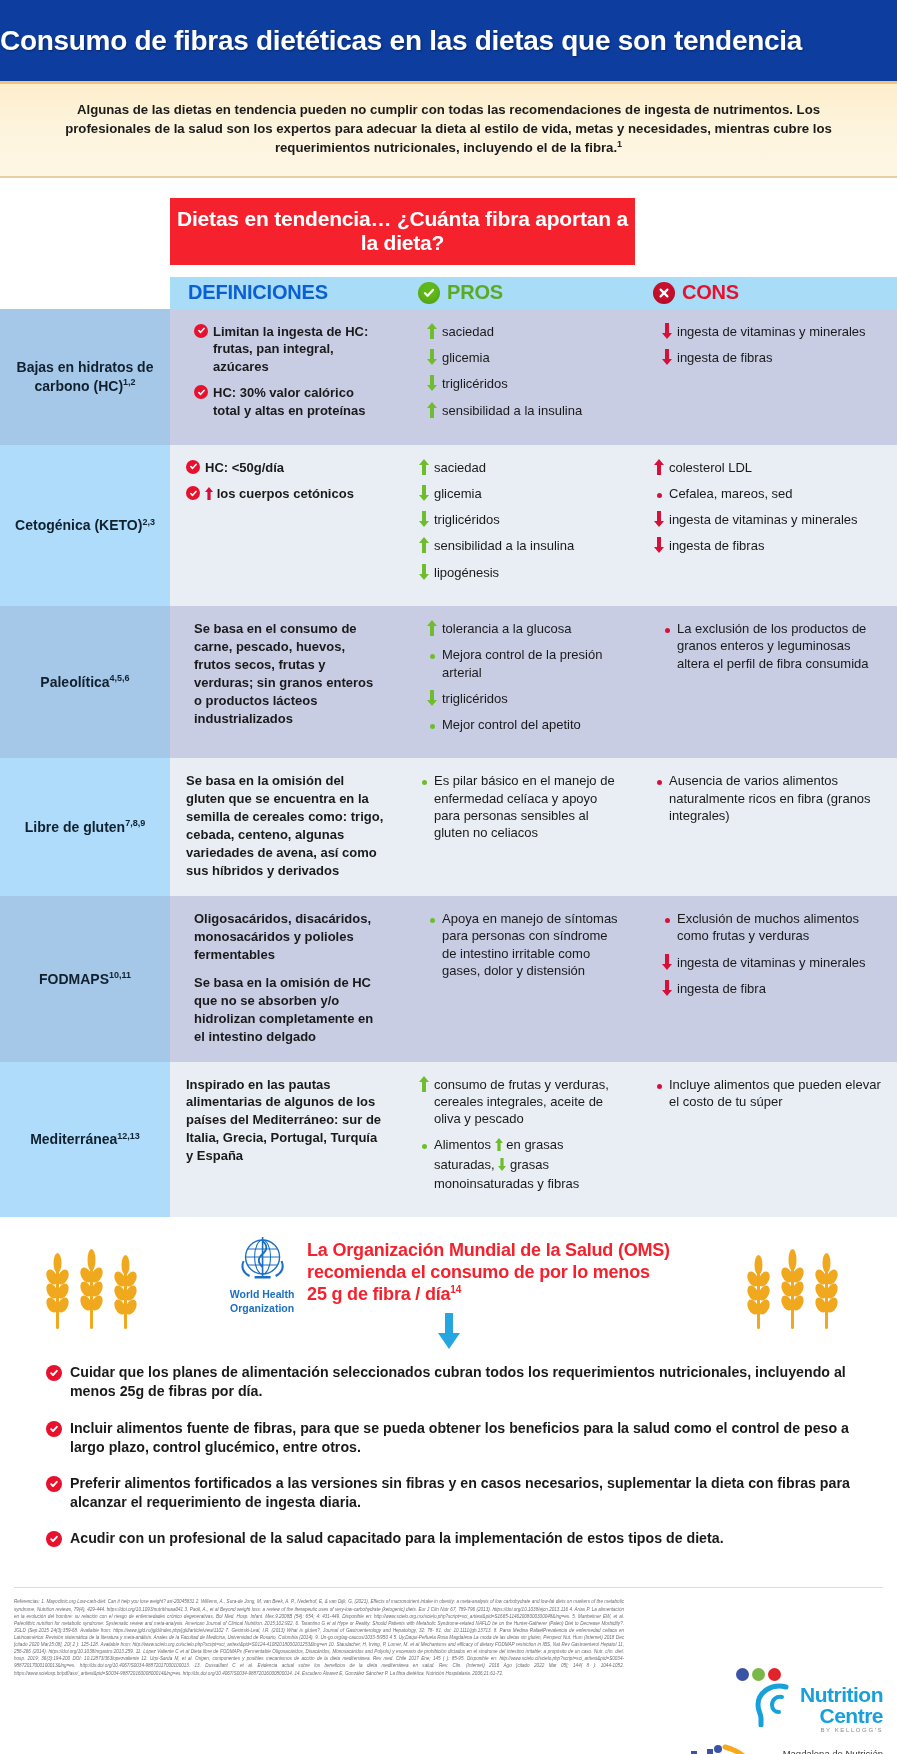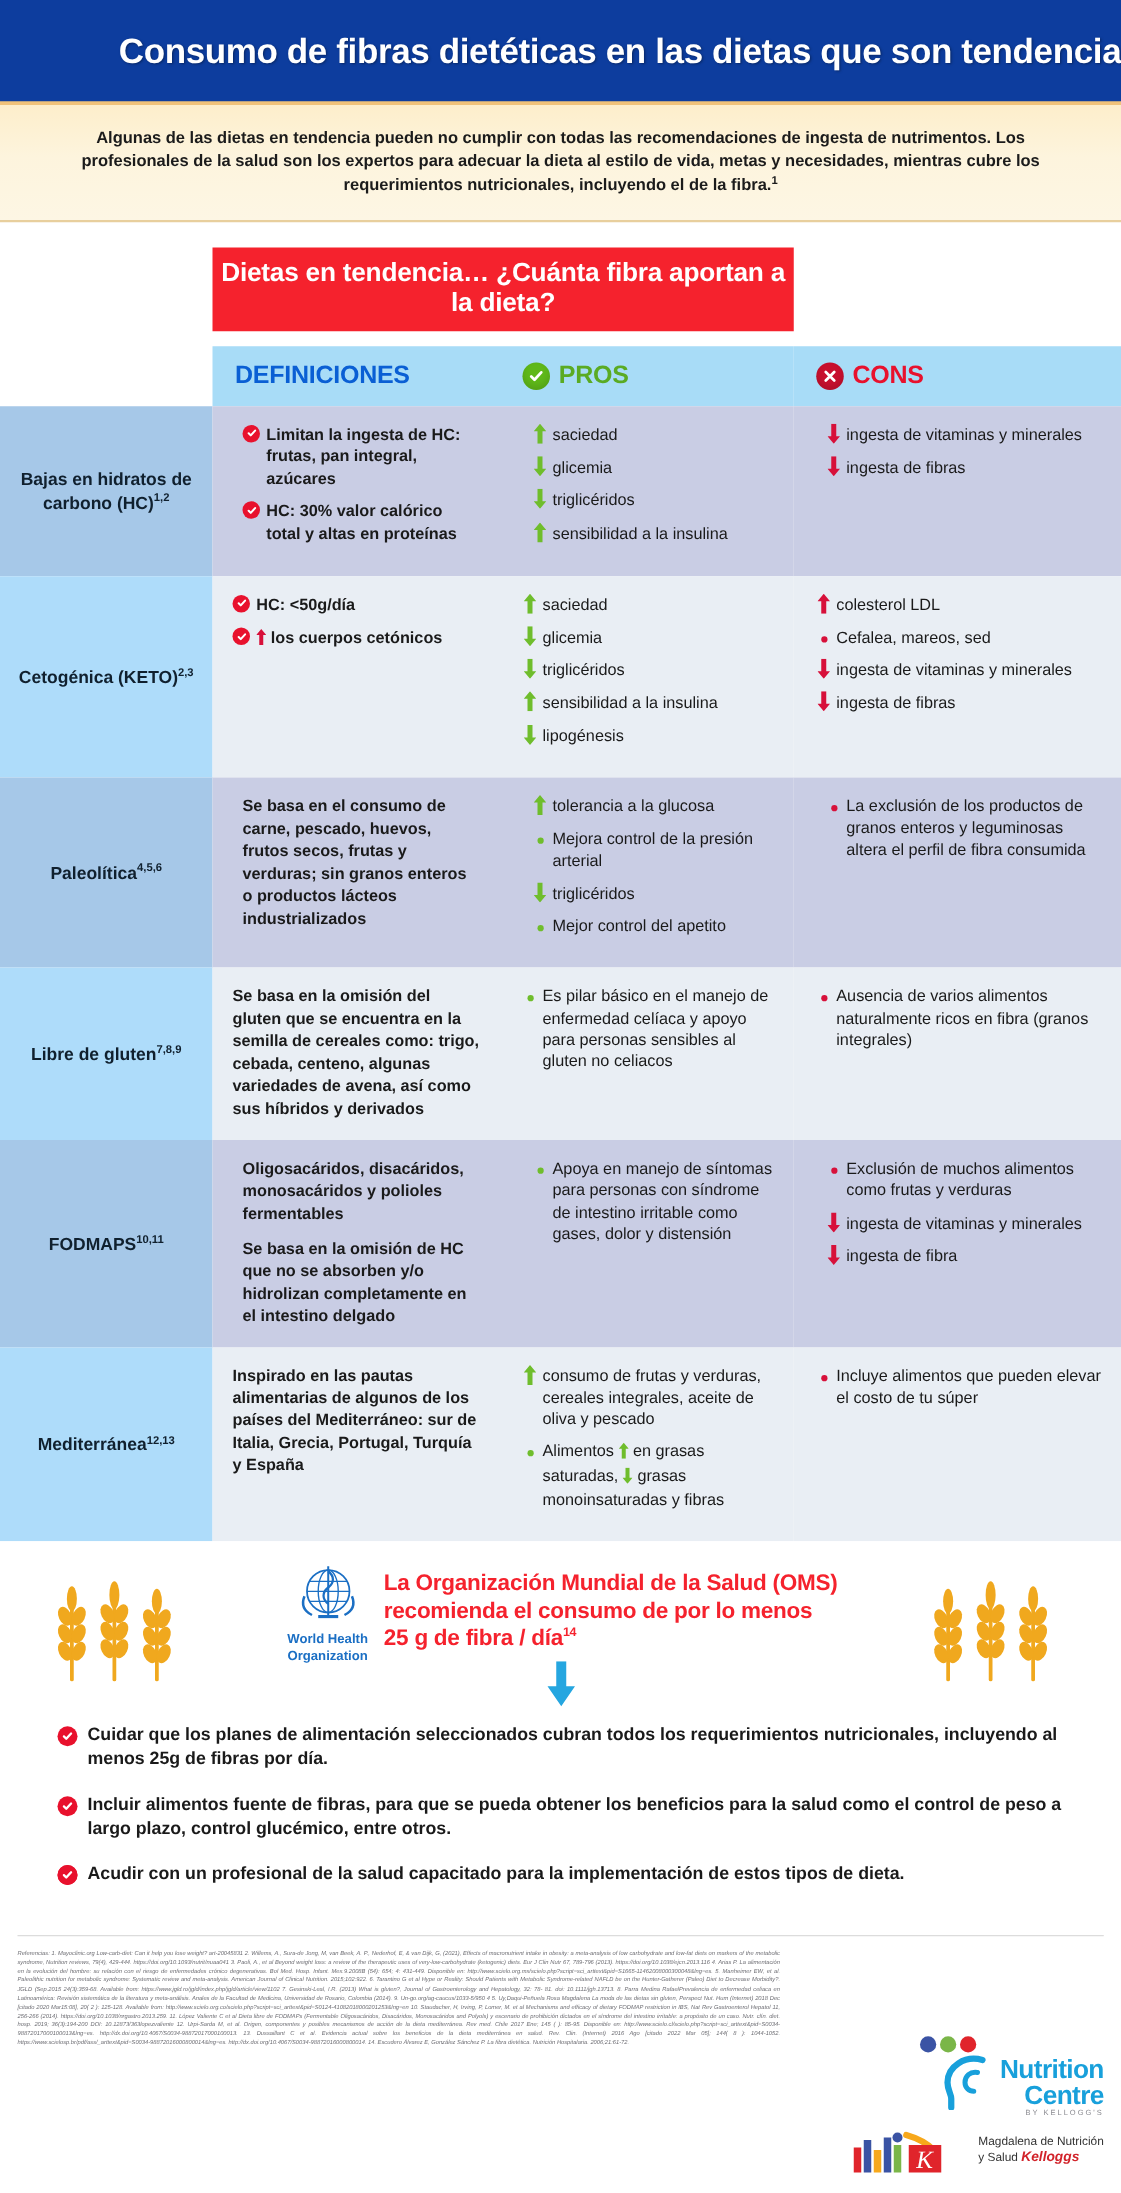--- a/index.html
+++ b/index.html
@@ -9,21 +9,21 @@
     font-family: "Liberation Sans", sans-serif;
     background: #ffffff;
     overflow: hidden;
   }
   .page { position: relative; width: 897px; height: 1754px; background: #ffffff; }
 
   
   .header {
     background: #0d3d9e;
     height: 84px;
-    display: flex; align-items: center; justify-content: flex-end;
+    display: flex; align-items: center; justify-content: flex-start;
     border-bottom: 3px solid #f0c27a;
   }
   .header h1 {
     color: #ffffff;
     font-size: 28px;
     font-weight: bold;
     letter-spacing: -0.3px;
     text-align: center;
     text-shadow: 1px 1px 2px rgba(0,0,0,.35);
   }
@@ -63,21 +63,21 @@
   table.grid { width: 897px; border-collapse: collapse; table-layout: fixed; margin-top: 12px; }
   table.grid col.c1 { width: 170px; }
   table.grid col.c2 { width: 230px; }
   table.grid col.c3 { width: 235px; }
   table.grid col.c4 { width: 262px; }
 
   thead th { padding: 0; }
   .hd-blank { background: #ffffff; }
   .hd-cell {
     background: #a8dcf7;
-    height: 48px;
+    height: 32px;
     vertical-align: middle;
     padding-left: 18px;
     text-align: left;
   }
   .hd-inner { display: flex; align-items: center; gap: 7px; }
   .hd-title { font-size: 20px; font-weight: bold; letter-spacing: -0.2px; }
   .hd-def { color: #0a5fd4; }
   .hd-pros { color: #5aab23; }
   .hd-cons { color: #e8112d; }
 
@@ -539,21 +539,21 @@
           </span><span>Cuidar que los planes de alimentación seleccionados cubran todos los requerimientos nutricionales, incluyendo al menos 25g de fibras por día.</span></li>
         <li><span class="chk">
             <svg width="10" height="10" viewBox="0 0 14 14">
               <path d="M3 7.2 L5.6 9.8 L11 3.9" stroke="#fff" stroke-width="2.6" fill="none" stroke-linecap="round" stroke-linejoin="round"></path>
             </svg>
           </span><span>Incluir alimentos fuente de fibras, para que se pueda obtener los beneficios para la salud como el control de peso a largo plazo, control glucémico, entre otros.</span></li>
         <li><span class="chk">
             <svg width="10" height="10" viewBox="0 0 14 14">
               <path d="M3 7.2 L5.6 9.8 L11 3.9" stroke="#fff" stroke-width="2.6" fill="none" stroke-linecap="round" stroke-linejoin="round"></path>
             </svg>
-          </span></li>
+          </span><span>Preferir alimentos fortificados a las versiones sin fibras y en casos necesarios, suplementar la dieta con fibras para alcanzar el requerimiento de ingesta diaria.</span></li>
         <li><span class="chk">
             <svg width="10" height="10" viewBox="0 0 14 14">
               <path d="M3 7.2 L5.6 9.8 L11 3.9" stroke="#fff" stroke-width="2.6" fill="none" stroke-linecap="round" stroke-linejoin="round"></path>
             </svg>
           </span><span>Acudir con un profesional de la salud capacitado para la implementación de estos tipos de dieta.</span></li>
       </ul>
   </div>
 
   <div class="footer">
     <div class="refs">Referencias: 1. Mayoclinic.org Low-carb-diet: Can it help you lose weight? art-20045831 2. Willems, A., Sura-de Jong, M, van Beek, A. P., Nederhof, E, &amp; van Dijk, G, (2021), Effects of macronutrient intake in obesity: a meta-analysis of low carbohydrate and low-fat diets on markers of the metabolic syndrome, Nutrition reviews, 79(4), 429-444. https://doi.org/10.1093/nutrit/nuaa041 3. Paoli, A., et al Beyond weight loss: a review of the therapeutic uses of very-low-carbohydrate (ketogenic) diets. Eur J Clin Nutr 67, 789-796 (2013). https://doi.org/10.1038/ejcn.2013.116 4. Arias P. La alimentación en la evolución del hombre: su relación con el riesgo de enfermedades crónico degenerativas. Bol Med. Hosp. Infant. Mex.9.2008B (54): 654; 4: 431-449. Disponible en: http://www.scielo.org.mx/scielo.php?script=sci_arttext&amp;pid=S1665-11462008000300048&amp;lng=es. 5. Manheimer EW, et al. Paleolithic nutrition for metabolic syndrome: Systematic review and meta-analysis. American Journal of Clinical Nutrition. 2015;102:922. 6. Tarantino G et al Hype or Reality: Should Patients with Metabolic Syndrome-related NAFLD be on the Hunter-Gatherer (Paleo) Diet to Decrease Morbidity?. JGLD (Sep.2015 24(3):359-68. Available from: https://www.jgld.ro/jgld/index.php/jgld/article/view/1102 7. Gesinski-Leal, I.R. (2013) What is gluten?, Journal of Gastroenterology and Hepatology, 32: 78- 81. doi: 10.1111/jgh.13713. 8. Parra Medina RafaelPrevalencia de enfermedad celiaca en Latinoamérica: Revisión sistemática de la literatura y meta-análisis. Anales de la Facultad de Medicina, Universidad de Rosario, Colombia (2014). 9. Un-go.org/ag-caucus/1033-5/950 4 5. Uy,Daqui-Peñuela Rosa Magdalena La moda de las dietas sin gluten, Perspect Nut. Hum (Internet) 2018 Dec [citado 2020 Mar15:08], 20( 2 ): 125-128. Available from: http://www.scielo.org.co/scielo.php?script=sci_arttext&amp;pid=S0124-41082018000201253&amp;lng=en 10. Staudacher, H, Irving, P, Lomer, M. et al Mechanisms and efficacy of dietary FODMAP restriction in IBS, Nat Rev Gastroenterol Hepatol 11, 256-266 (2014). https://doi.org/10.1038/nrgastro.2013.259. 11. López Valiente C et al Dieta libre de FODMAPs (Fermentable Oligosacáridos, Disacáridos, Monosacáridos and Polyols) y escenario de prohibición dictados en el síndrome del intestino irritable: a propósito de un caso. Nutr. clín. diet. hosp. 2019; 36(3):194-200 DOI: 10.12873/363lopezvaliente 12. Urpi-Sarda M, et al. Origen, componentes y posibles mecanismos de acción de la dieta mediterránea. Rev med. Chile 2017 Ene; 145 ( ): 85-95. Disponible en: http://www.scielo.cl/scielo.php?script=sci_arttext&amp;pid=S0034-98872017000100013&amp;lng=es. http://dx.doi.org/10.4067/S0034-98872017000100013. 13. Dussaillant C et al. Evidencia actual sobre los beneficios de la dieta mediterránea en salud. Rev. Clin. (Internet) 2016 Ago [citado 2022 Mar 05]; 144( 8 ): 1044-1052. https://www.scielosp.br/pdf/ass/_arttext&amp;pid=S0034-98872016000800014&amp;lng=es. http://dx.doi.org/10.4067/S0034-98872016000800014. 14. Escudero Álvarez E, González Sánchez P. La fibra dietética. Nutrición Hospitalaria. 2006;21:61-72.</div>

